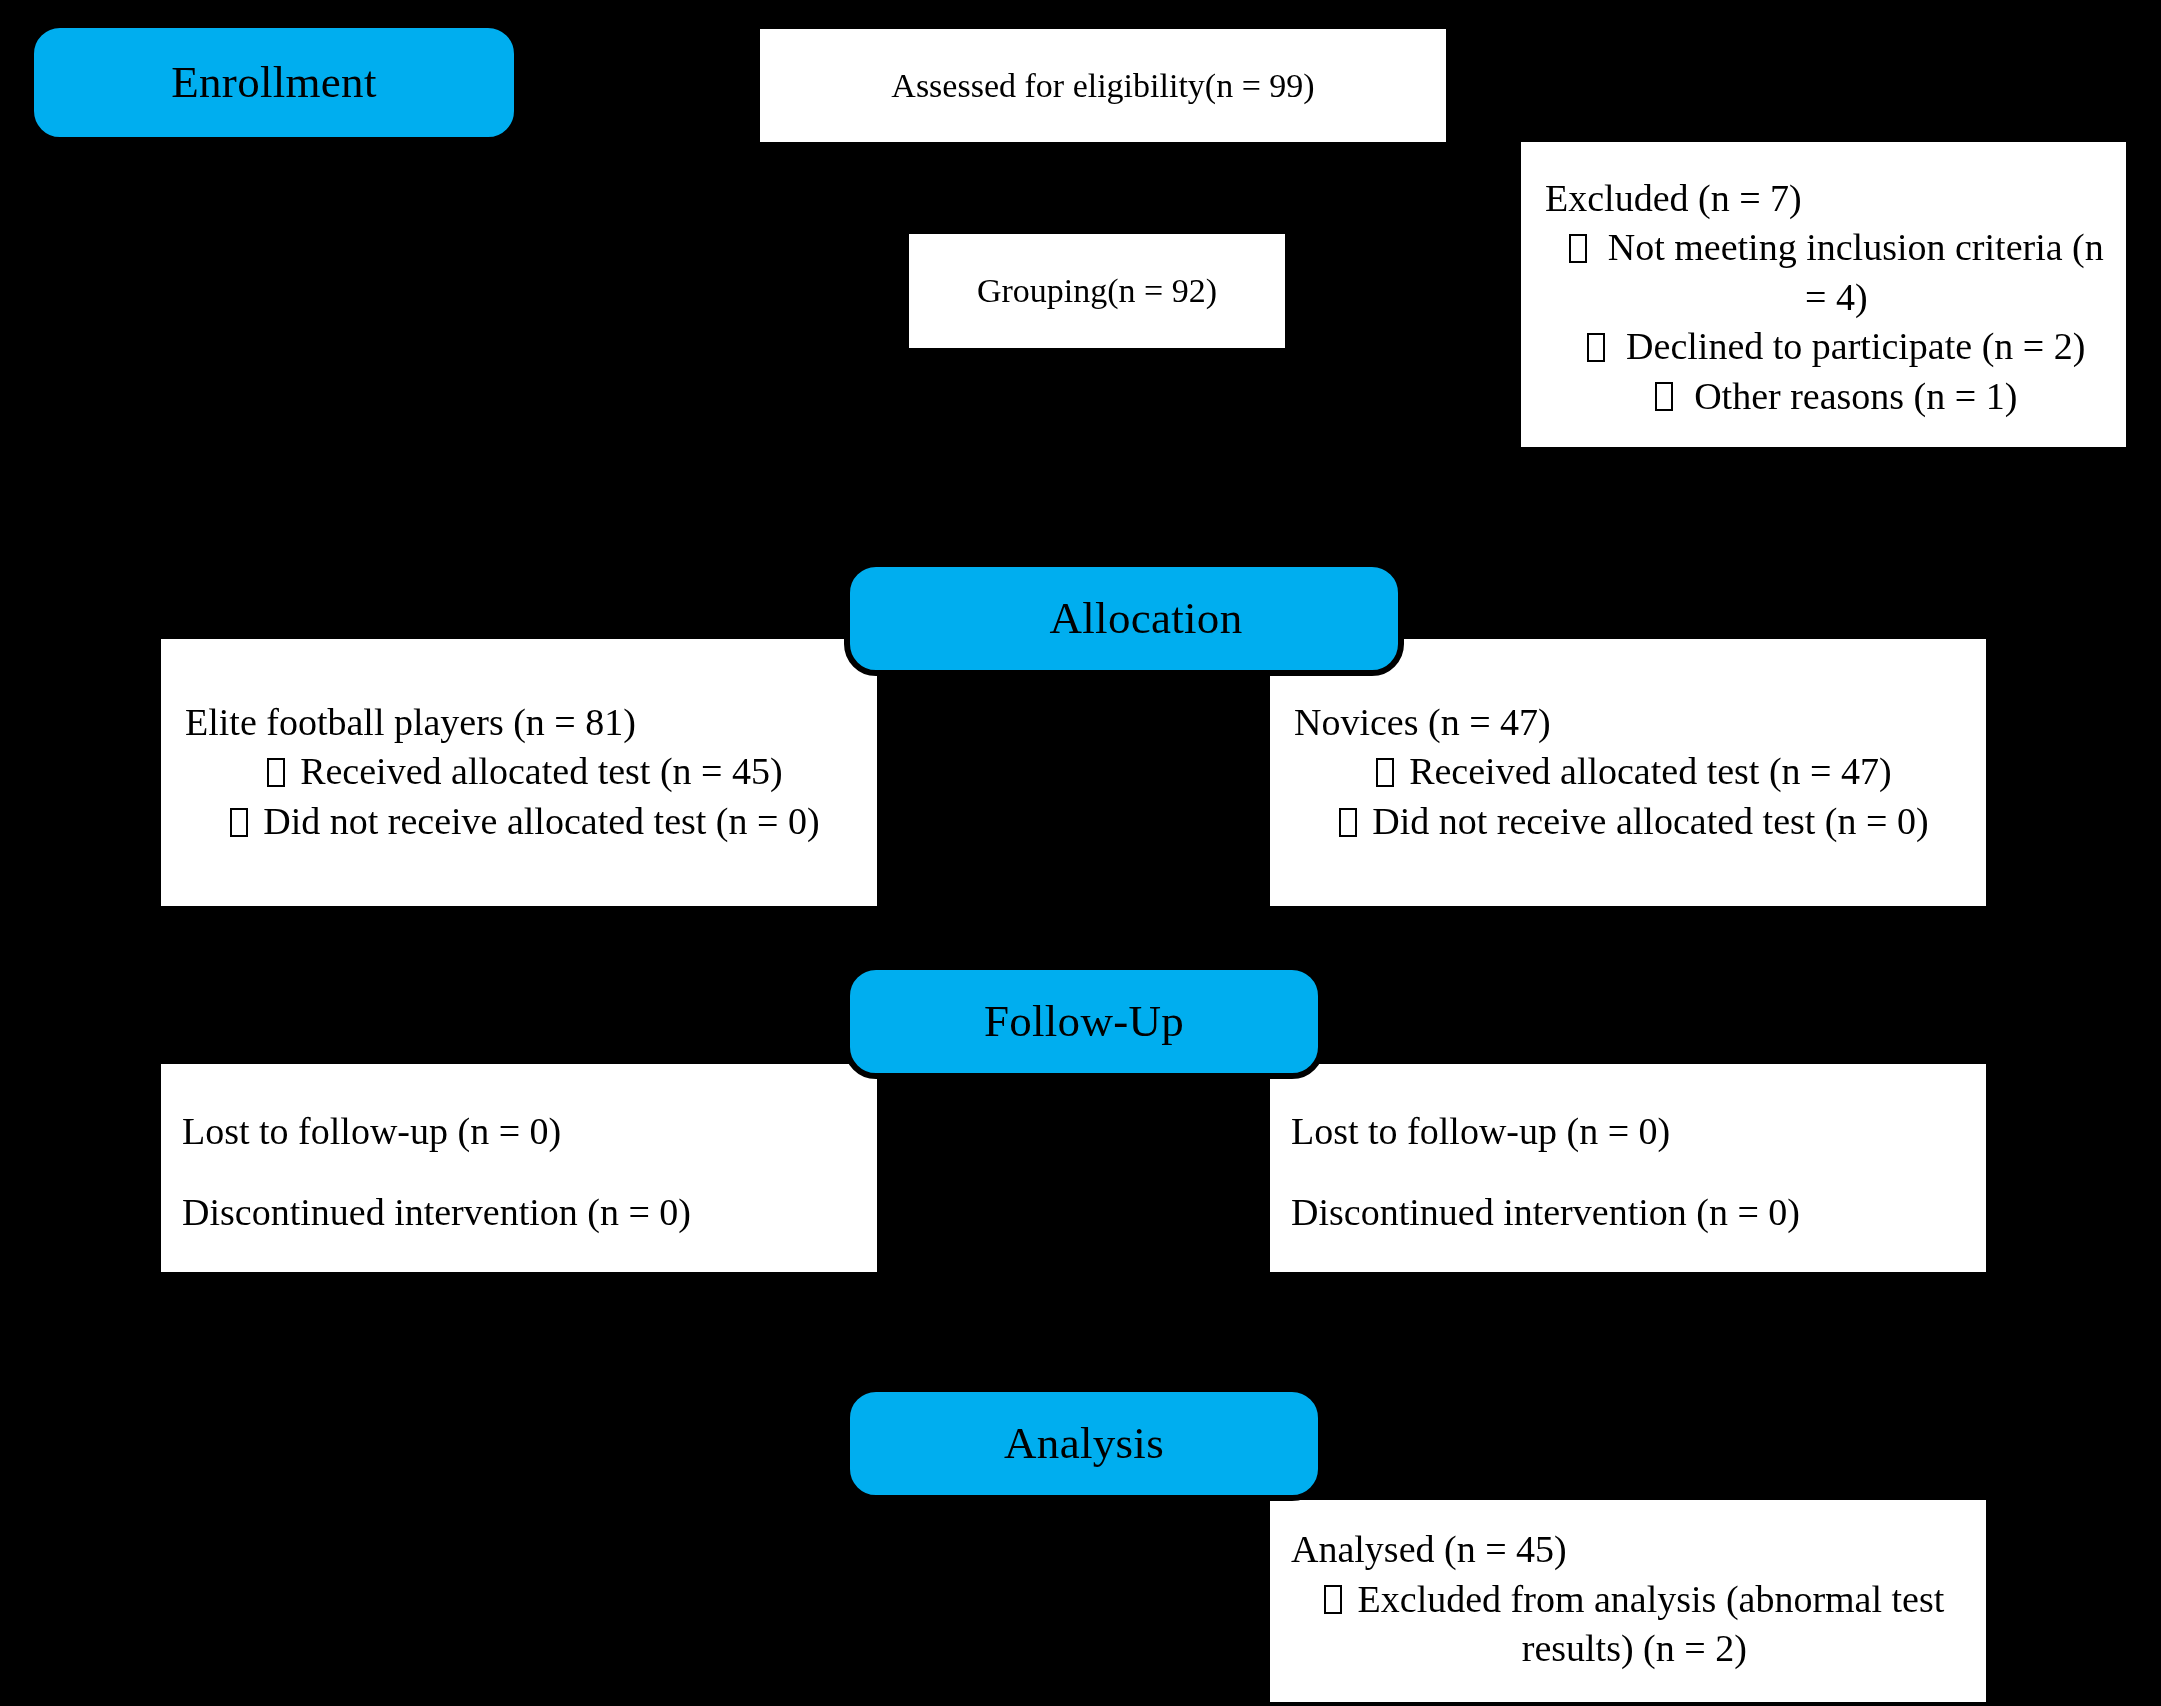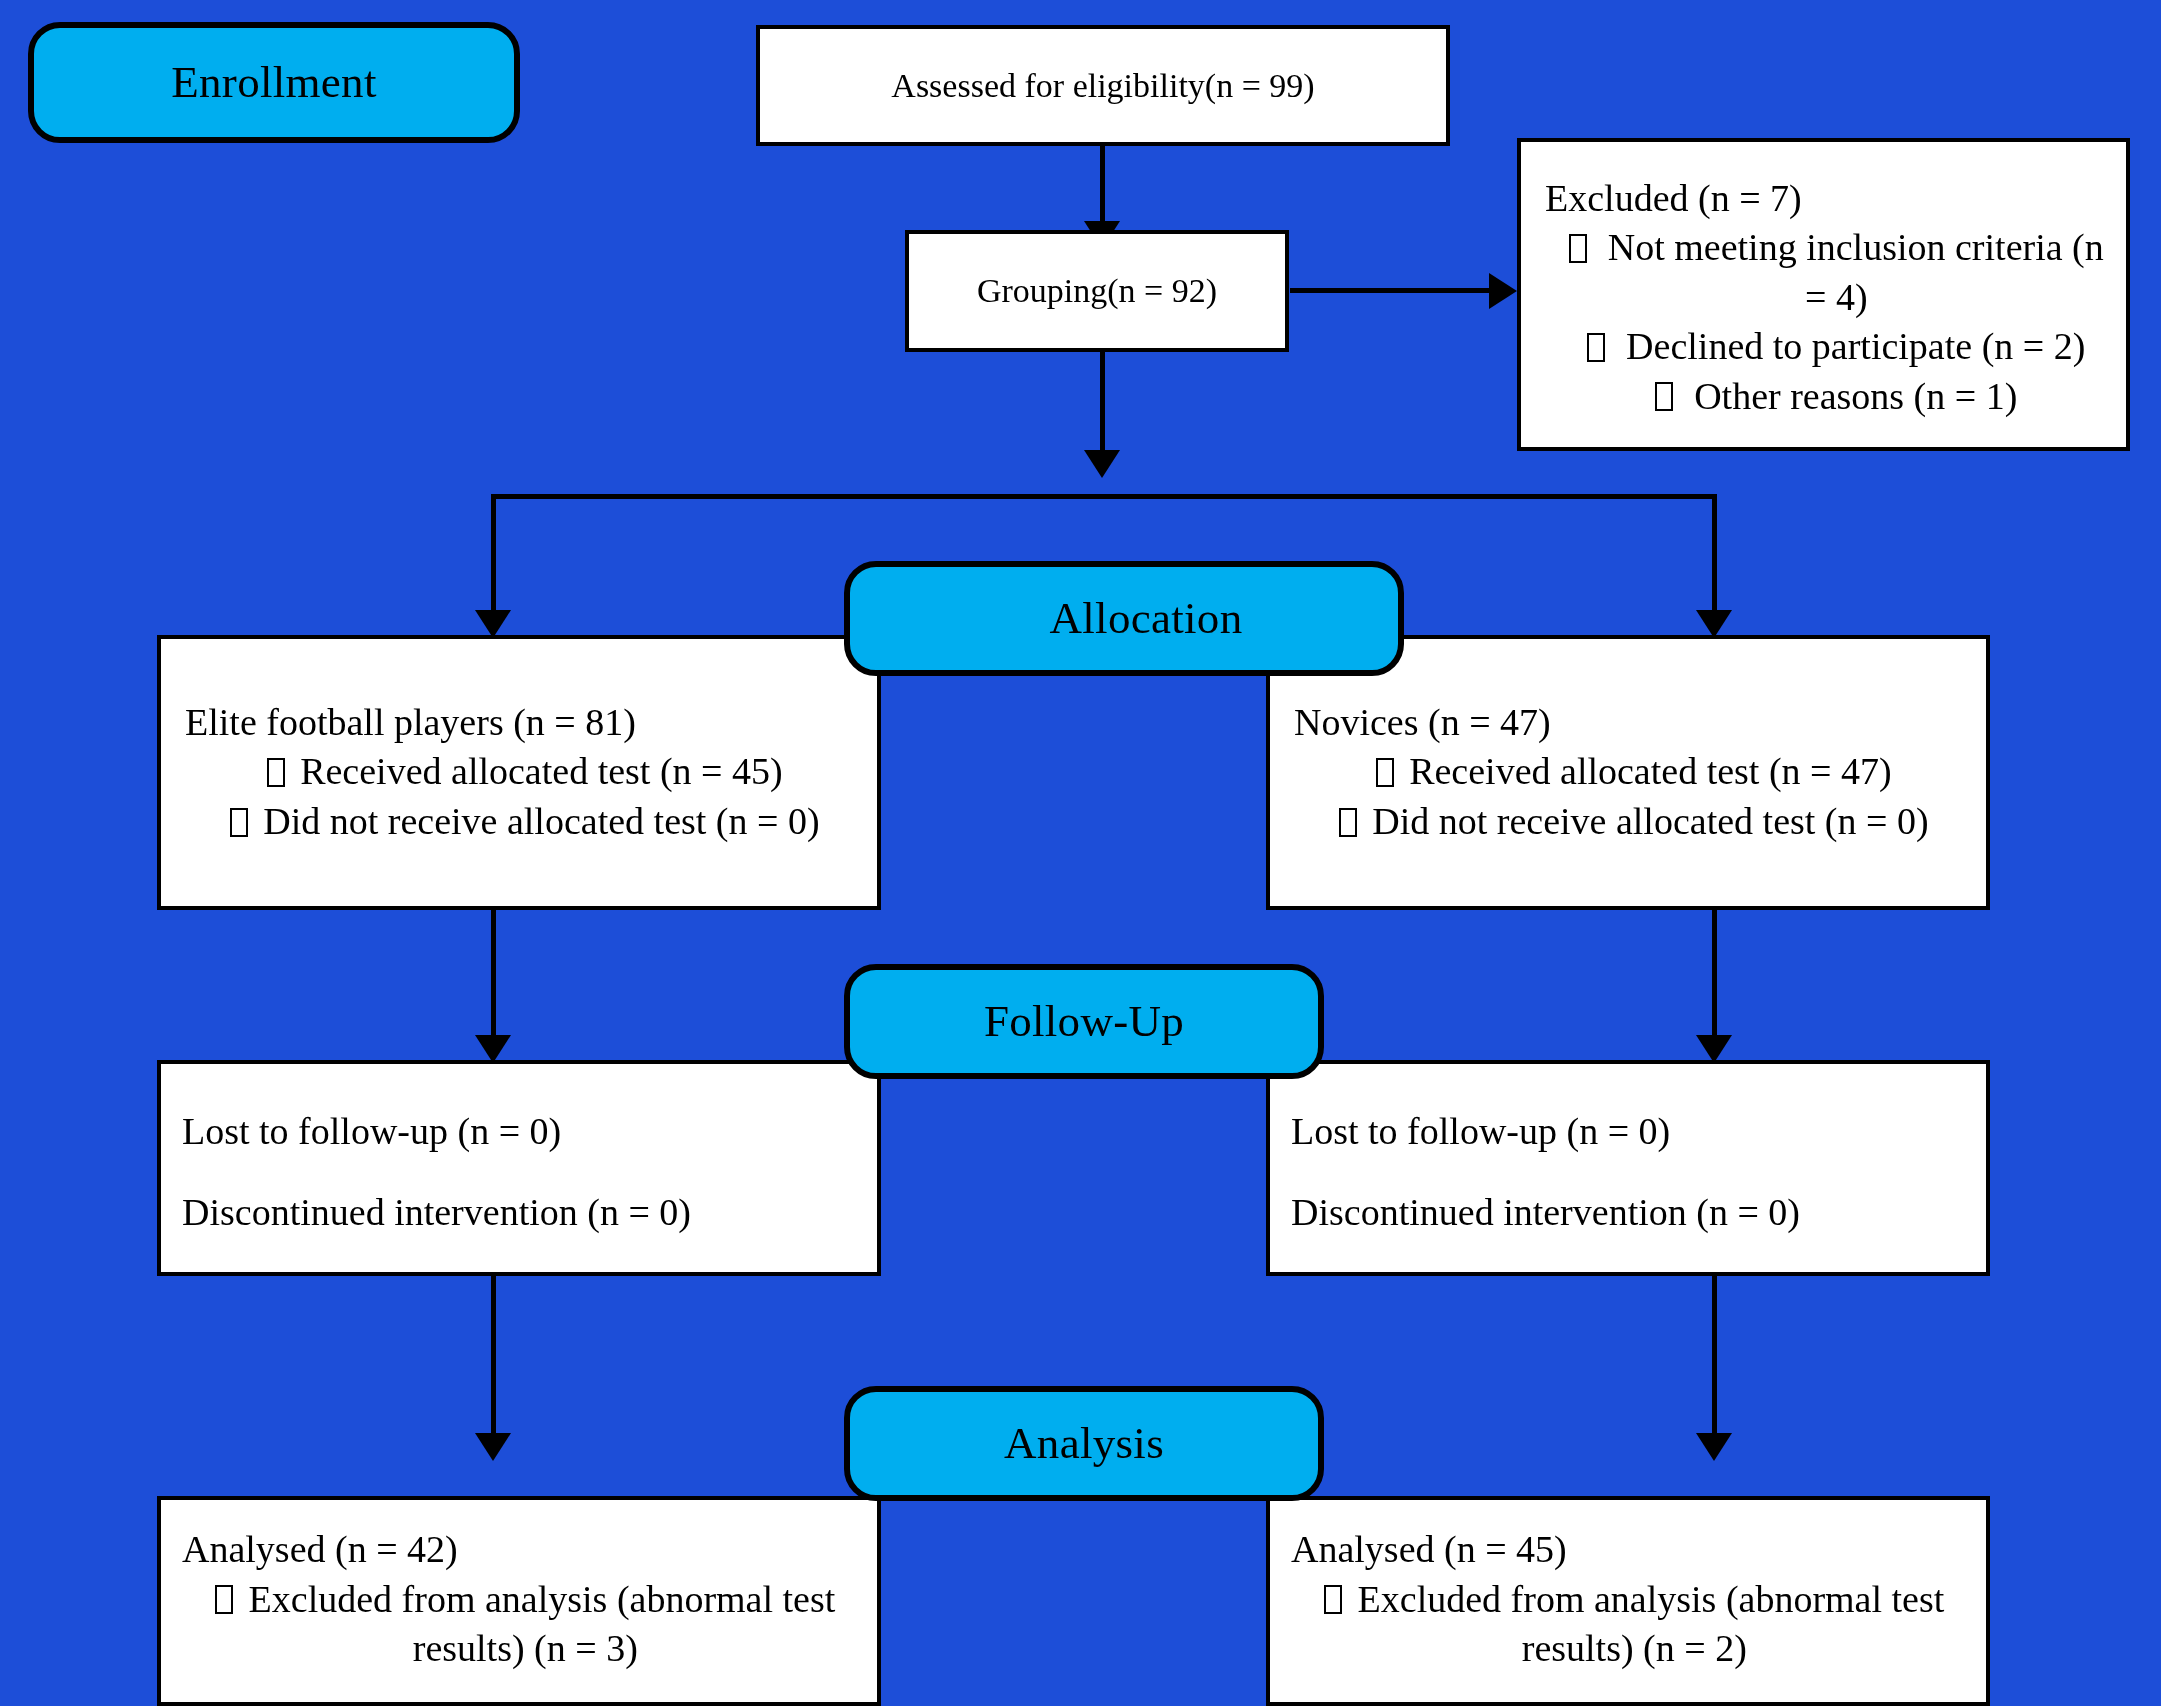--- a/index.html
+++ b/index.html
@@ -5,21 +5,21 @@
 <style>
   html, body {
     margin: 0;
     padding: 0;
     background: #ffffff;
   }
   #canvas {
     position: relative;
     width: 2161px;
     height: 1706px;
-    background: #1d4ed8;
+    background: #000000;
     font-family: "Liberation Serif", "DejaVu Serif", serif;
     color: #000000;
     overflow: hidden;
   }
 
   
   .stage-badge {
     position: absolute;
     background: #00AEEF;
     border: 6.3px solid #000000;
@@ -207,28 +207,20 @@
   <div class="stage-badge" style="left:844px; top:964px; width:480px; height:115px;">
     <span class="stage-label">Follow-Up</span>
   </div>
 
   <div class="conn-v" style="left:491px; top:1276px; width:4.9px; height:160px;"></div>
   <div class="arrow-down" style="left:475px; top:1433px;"></div>
 
   <div class="conn-v" style="left:1712px; top:1276px; width:4.9px; height:160px;"></div>
   <div class="arrow-down" style="left:1696px; top:1433px;"></div>
 
-  <div class="flow-box" style="left:157px; top:1496px; width:724px; height:210px;">
-    <div class="box-body" style="top:15.3px; left:21px; right:8.4px;">
-      <div class="line">Analysed  (n = 42)</div>
-      <div class="bullet-line wrap">
-        <span class="tofu tight"></span><span>Excluded from analysis (abnormal test results) (n = 3)</span>
-      </div>
-    </div>
-  </div>
 
   <div class="flow-box" style="left:1266px; top:1496px; width:724px; height:210px;">
     <div class="box-body" style="top:15.3px; left:21px; right:8.4px;">
       <div class="line">Analysed  (n = 45)</div>
       <div class="bullet-line wrap">
         <span class="tofu tight"></span><span>Excluded from analysis (abnormal test results) (n = 2)</span>
       </div>
     </div>
   </div>
 

